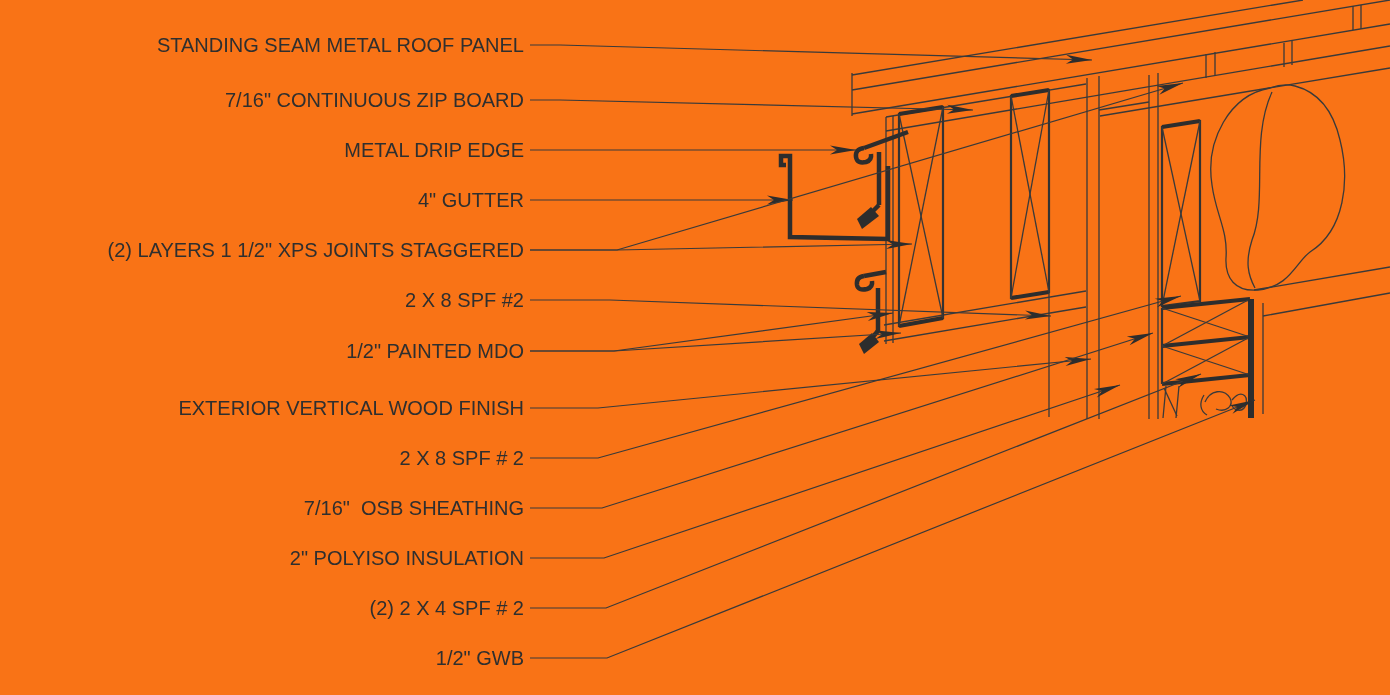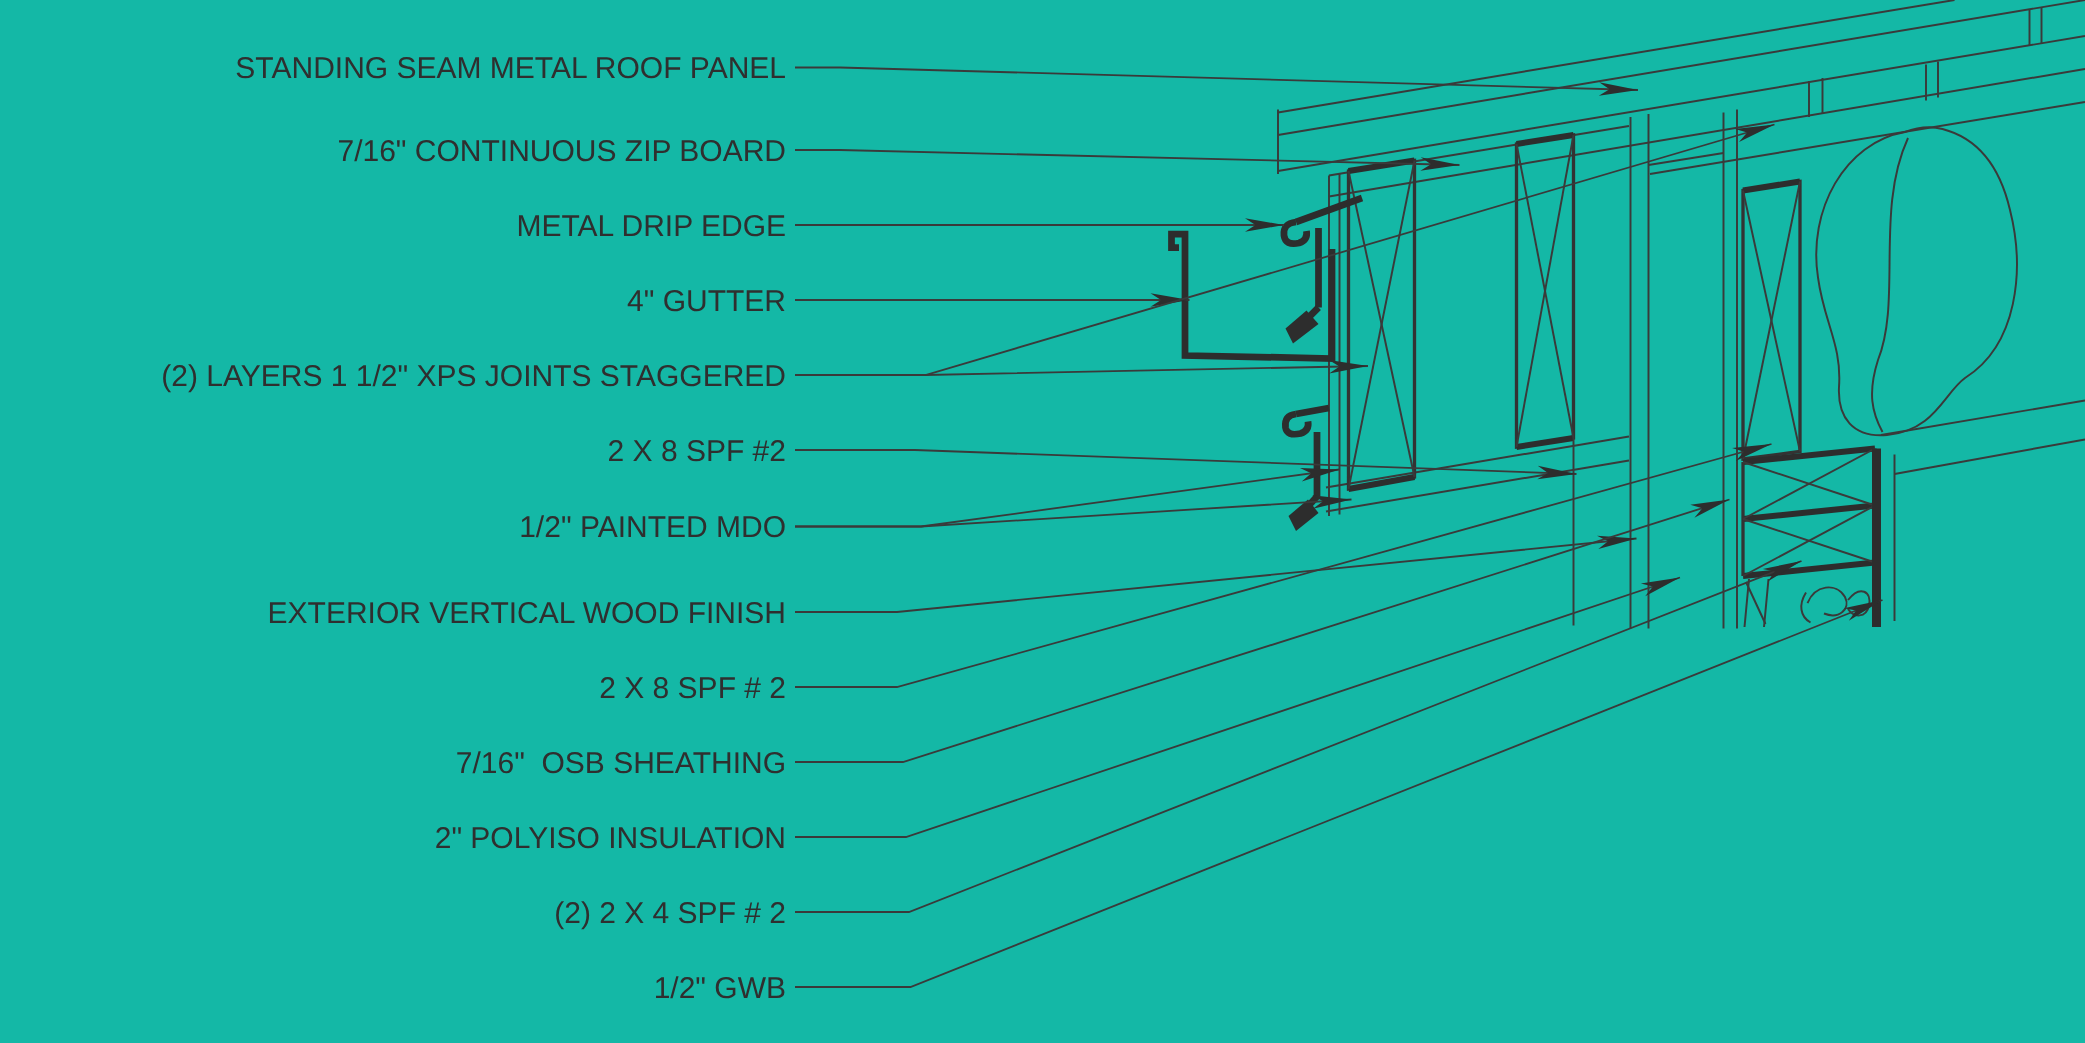--- a/index.html
+++ b/index.html
@@ -1,17 +1,17 @@
 <!DOCTYPE html>
 <html><head>
 <meta charset="utf-8">
 <title>Roof Eave Detail</title>
 <style>
   html,body{margin:0;padding:0;background:#ffffff;}
-  #canvas{position:relative;width:1390px;height:695px;background:#14b8a6;overflow:hidden;
+  #canvas{position:relative;width:1390px;height:695px;background:#f97316;overflow:hidden;
           font-family:"Liberation Sans",sans-serif;}
   svg{display:block;}
   .thin  {stroke:#3a3a3a;stroke-width:1.3;fill:none;}
   .med   {stroke:#333333;stroke-width:2.2;fill:none;}
   .thick {stroke:#2d2d2d;stroke-width:4.5;fill:none;stroke-linecap:butt;}
   .rail  {stroke:#2d2d2d;stroke-width:4;fill:none;}
   .xbar  {stroke:#2d2d2d;stroke-width:6;fill:none;}
   .leader{stroke:#3a3a3a;stroke-width:1.2;fill:none;}
   .arrow {fill:#2d2d2d;stroke:none;}
   .flare {fill:#2d2d2d;stroke:none;}

